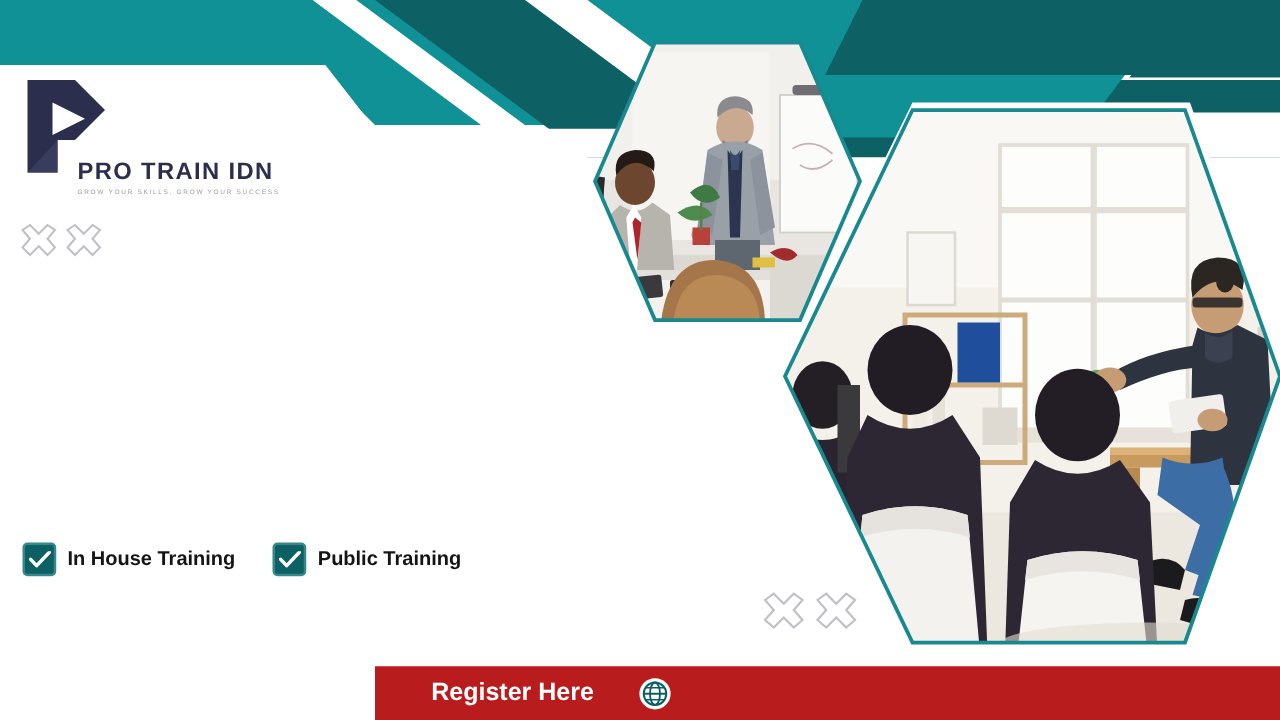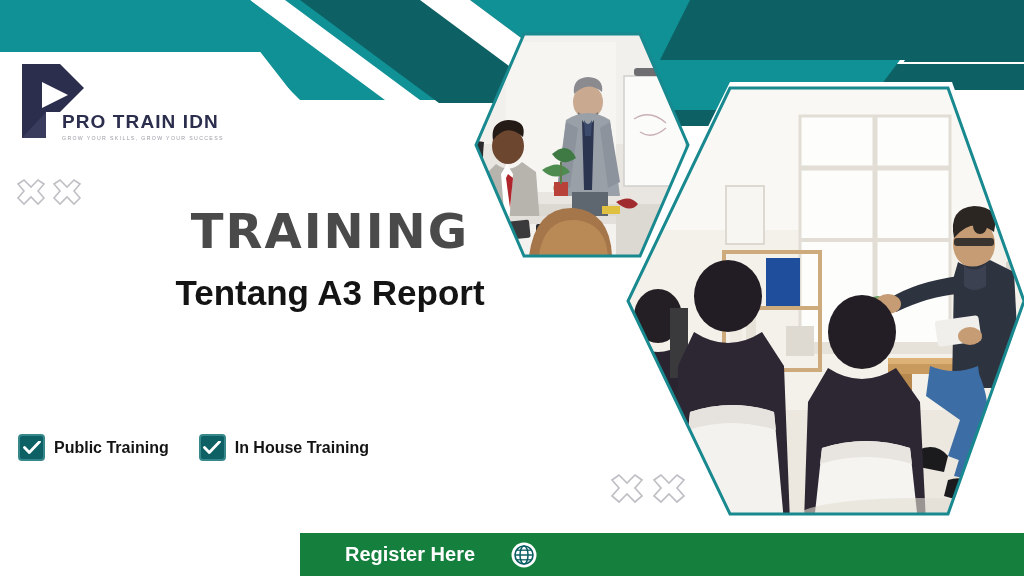--- a/index.html
+++ b/index.html
@@ -42,21 +42,21 @@
     height: 100px;
   }
   .logo-mark {
     position: absolute;
     left: 0; top: 0;
     width: 72px; height: 78px;
   }
   .logo-text-wrap {
     position: absolute;
     left: 46px;
-    top: 50px;
+    top: 66px;
     width: 175px;
   }
   .logo-name {
     font-size: 19px;
     font-weight: bold;
     letter-spacing: 1.1px;
     color: #2c2e4e;
     line-height: 1;
     white-space: nowrap;
     font-family: "Liberation Sans", sans-serif;
@@ -153,21 +153,21 @@
   }
   .hex-small svg, .hex-large svg { display: block; }
 
   
   .footer {
     position: absolute;
     left: 300px;
     top: 533px;
     width: 724px;
     height: 43px;
-    background: #15803d;
+    background: #b91c1c;
     display: flex;
     align-items: center;
     gap: 36px;
     padding-left: 45px;
     box-sizing: border-box;
   }
   .footer-cta {
     font-size: 20px;
     font-weight: bold;
     color: #ffffff;
@@ -233,43 +233,39 @@
 
   <div class="xdeco xdeco-left">
     <svg width="72" height="42" viewBox="0 0 72 42">
       <g fill="none" stroke="#bfbfc5" stroke-width="1.6">
         <path d="M4,6 L10,2 L17,9 L24,2 L30,6 L24,13 L30,20 L24,26 L17,19 L10,26 L4,20 L10,13 Z"></path>
         <path d="M40,6 L46,2 L53,9 L60,2 L66,6 L60,13 L66,20 L60,26 L53,19 L46,26 L40,20 L46,13 Z"></path>
       </g>
     </svg>
   </div>
 
-  <div class="headline">
-    <div class="title-main">TRAINING</div>
-    <div class="title-sub">Tentang A3 Report</div>
-  </div>
 
   <div class="check-row">
+
+    <div class="check-item">
+      <span class="check-box">
+        <svg width="18" height="14" viewBox="0 0 18 14">
+          <path d="M1.5,6.5 L6.3,11.5 L16.5,0.8" fill="none" stroke="#ffffff" stroke-width="2.8" stroke-linecap="round" stroke-linejoin="round"></path>
+        </svg>
+      </span>
+      <span class="check-label">In House Training</span>
+    </div>
 
     <div class="check-item">
       <span class="check-box">
         <svg width="18" height="14" viewBox="0 0 18 14">
           <path d="M1.5,6.5 L6.3,11.5 L16.5,0.8" fill="none" stroke="#ffffff" stroke-width="2.8" stroke-linecap="round" stroke-linejoin="round"></path>
         </svg>
       </span>
       <span class="check-label">Public Training</span>
-    </div>
-
-    <div class="check-item">
-      <span class="check-box">
-        <svg width="18" height="14" viewBox="0 0 18 14">
-          <path d="M1.5,6.5 L6.3,11.5 L16.5,0.8" fill="none" stroke="#ffffff" stroke-width="2.8" stroke-linecap="round" stroke-linejoin="round"></path>
-        </svg>
-      </span>
-      <span class="check-label">In House Training</span>
     </div>
 
 
   </div>
 
   <div class="xdeco xdeco-bottom">
     <svg width="84" height="46" viewBox="0 0 84 46">
       <g fill="none" stroke="#bfbfc5" stroke-width="1.7">
         <path d="M4,8 L11,3 L19,11 L27,3 L34,8 L27,16 L34,24 L27,30 L19,22 L11,30 L4,24 L11,16 Z"></path>
         <path d="M46,8 L53,3 L61,11 L69,3 L76,8 L69,16 L76,24 L69,30 L61,22 L53,30 L46,24 L53,16 Z"></path>

